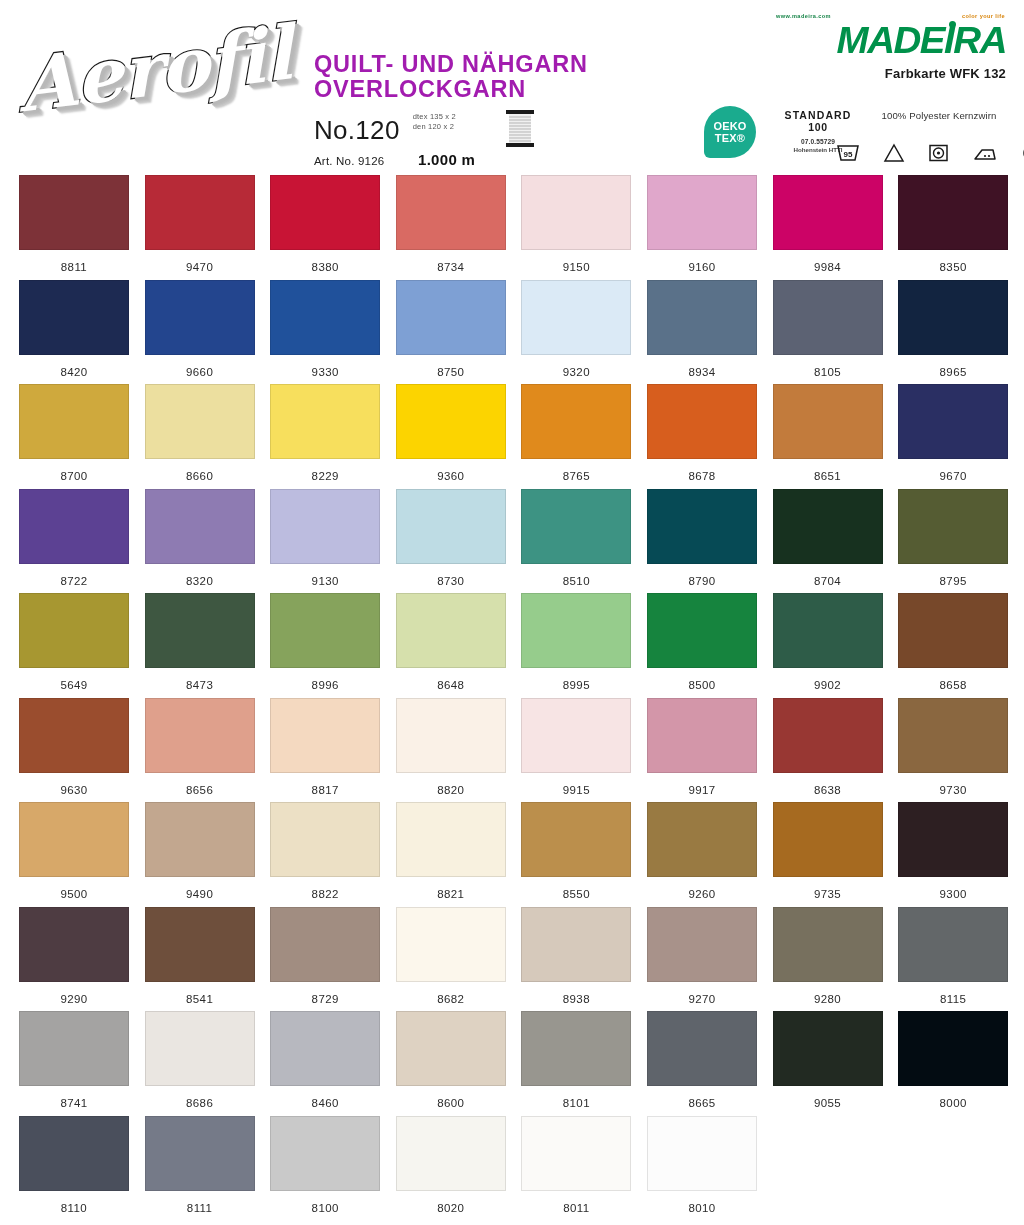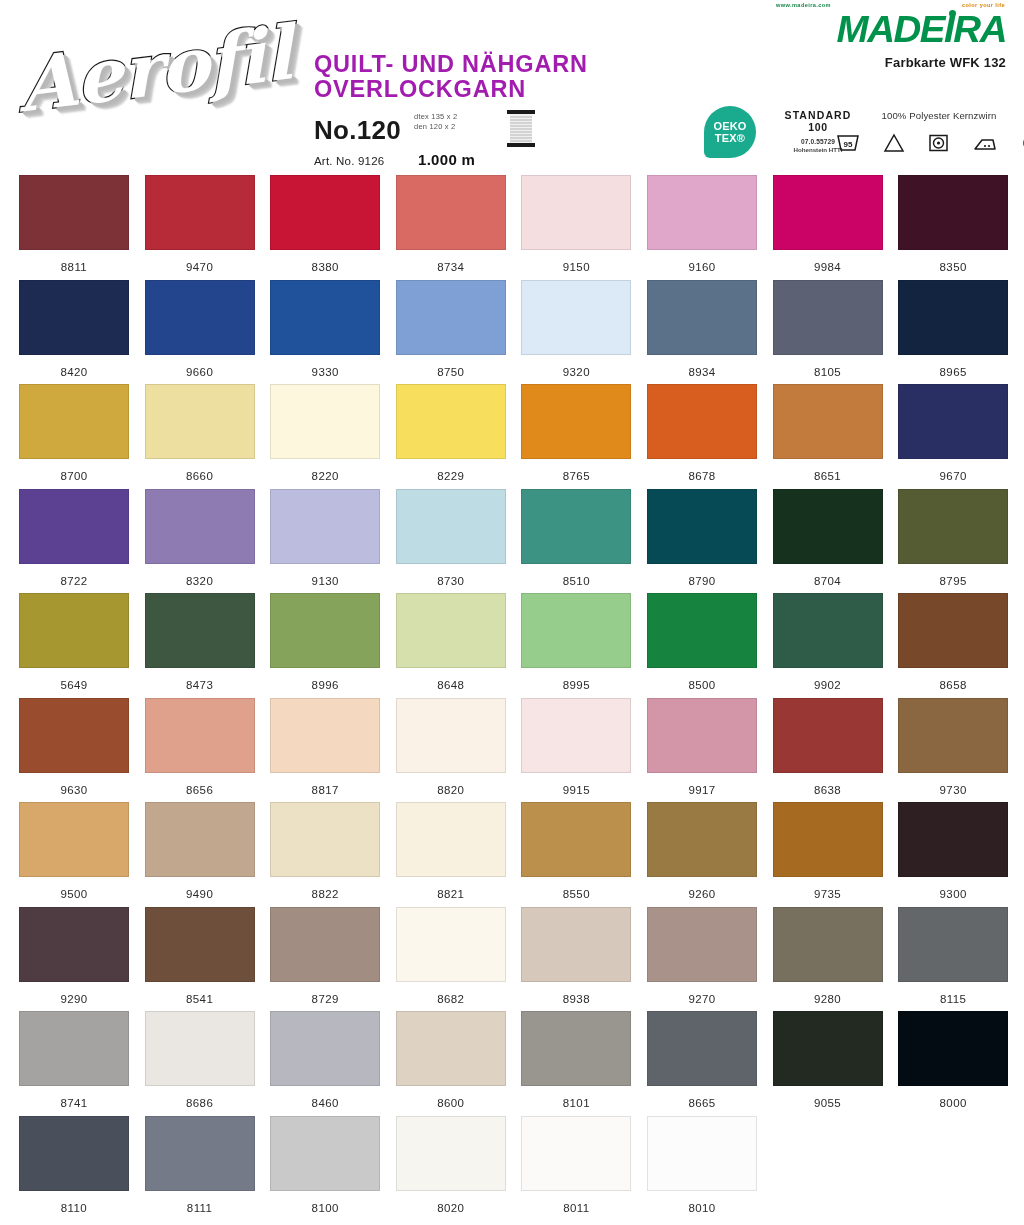--- a/index.html
+++ b/index.html
@@ -71,21 +71,21 @@
     color: #a21caf;
     white-space: nowrap;
   }
   .no120-row {
     display: flex;
     align-items: flex-end;
     margin-top: 7px;
     height: 34px;
   }
   .no120 {
-    font-weight: bold;
+    font-weight: normal;
     font-size: 26px;
     letter-spacing: 0.3px;
     line-height: 26px;
     color: #1a1a1a;
   }
   .dtex-block {
     margin-left: 13px;
     margin-bottom: 12px;
     font-size: 7.5px;
     line-height: 9.5px;
@@ -170,21 +170,21 @@
     font-size: 6.2px;
     font-weight: bold;
     color: #444;
     line-height: 8px;
   }
 
   
   .madeira {
     position: absolute;
     right: 18px;
-    top: 2px;
+    top: 13px;
     width: 240px;
     text-align: right;
   }
   .madeira-toprow {
     position: relative;
     height: 9px;
     width: 232px;
     margin-left: auto;
   }
   .mad-url {
@@ -244,21 +244,21 @@
     width: 146px;
   }
   .material-text {
     font-size: 9.6px;
     color: #333;
     letter-spacing: 0.1px;
     text-align: center;
     white-space: nowrap;
   }
   .care-symbols {
-    margin-top: 12px;
+    margin-top: 22px;
     display: flex;
     gap: 23px;
     justify-content: center;
     align-items: center;
   }
 
   
   .grid {
     position: absolute;
     left: 0;
@@ -475,28 +475,28 @@
     </div>
     <div class="cell">
       <div class="swatch" style="background: rgb(207, 169, 61);"></div>
       <div class="swatch-label">8700</div>
     </div>
     <div class="cell">
       <div class="swatch" style="background: rgb(236, 223, 159);"></div>
       <div class="swatch-label">8660</div>
     </div>
     <div class="cell">
-      <div class="swatch" style="background: rgb(252, 247, 221);"></div>
-      <div class="swatch-label">8220</div>
-    </div>
-    <div class="cell">
       <div class="swatch" style="background: rgb(247, 223, 93);"></div>
       <div class="swatch-label">8229</div>
     </div>
     <div class="cell">
+      <div class="swatch" style="background: rgb(252, 212, 0);"></div>
+      <div class="swatch-label">9360</div>
+    </div>
+    <div class="cell">
       <div class="swatch" style="background: rgb(224, 138, 28);"></div>
       <div class="swatch-label">8765</div>
     </div>
     <div class="cell">
       <div class="swatch" style="background: rgb(215, 94, 30);"></div>
       <div class="swatch-label">8678</div>
     </div>
     <div class="cell">
       <div class="swatch" style="background: rgb(194, 123, 60);"></div>
       <div class="swatch-label">8651</div>

